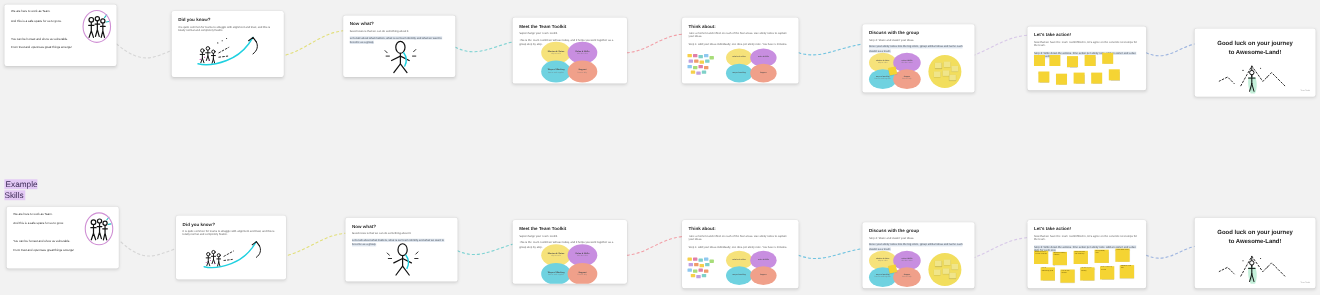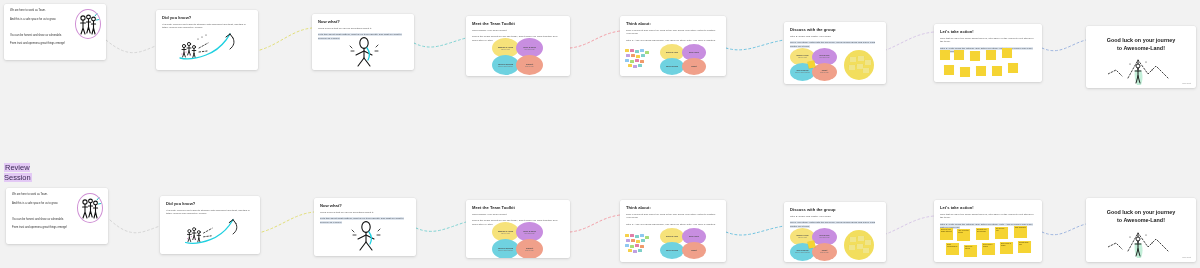--- a/index.html
+++ b/index.html
@@ -102,21 +102,21 @@
     <path d="M110,220 C132,240 142,232 160,226" fill="none" stroke="#d6d6d6" stroke-width="1" stroke-dasharray="2 2.6" stroke-linecap="round"></path>
     <path d="M262,232 C282,226 294,214 314,212" fill="none" stroke="#e2df7a" stroke-width="1" stroke-dasharray="2 2.6" stroke-linecap="round"></path>
     <path d="M416,228 C434,236 446,228 466,222" fill="none" stroke="#7fd3d3" stroke-width="1" stroke-dasharray="2 2.6" stroke-linecap="round"></path>
     <path d="M570,232 C590,230 598,218 620,215" fill="none" stroke="#f2a0a8" stroke-width="1" stroke-dasharray="2 2.6" stroke-linecap="round"></path>
     <path d="M726,232 C746,240 760,230 784,226" fill="none" stroke="#6fc3e0" stroke-width="1" stroke-dasharray="2 2.6" stroke-linecap="round"></path>
     <path d="M880,236 C900,230 912,218 934,216" fill="none" stroke="#d8c8e8" stroke-width="1" stroke-dasharray="2 2.6" stroke-linecap="round"></path>
     <path d="M1042,232 C1060,240 1070,228 1086,224" fill="none" stroke="#9fb6e0" stroke-width="1" stroke-dasharray="2 2.6" stroke-linecap="round"></path>
   </svg>
 
   <div class="session-label" style="left:4px;top:163px;">
-    <span>Review Session</span>
+    <span>Example Skills</span>
   </div>
 
   <div class="card card-pad" style="left:4px;top:4px;width:102px;height:56px;">
     <div class="intro-line"><span>We are here to work as Team.</span></div>
     <div class="intro-line"><span>And this is a safe space for us to grow.</span></div>
     <div class="intro-gap"></div>
     <div class="intro-line"><span>You can be honest and show us vulnerable.</span></div>
     <div class="intro-line"><span>From trust and openness great things emerge!</span></div>
     <div class="intro-people">
       <div class="oval"></div>

